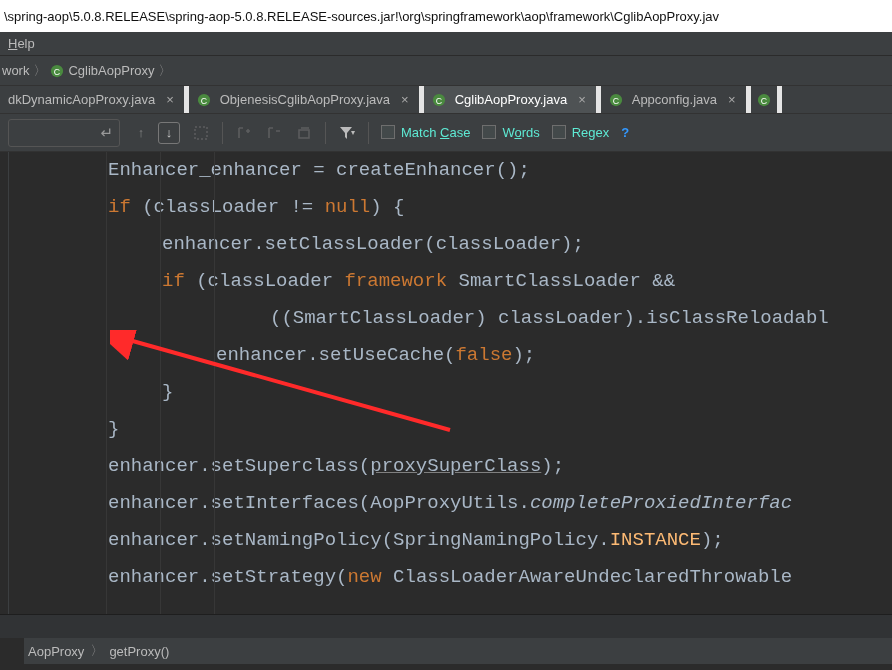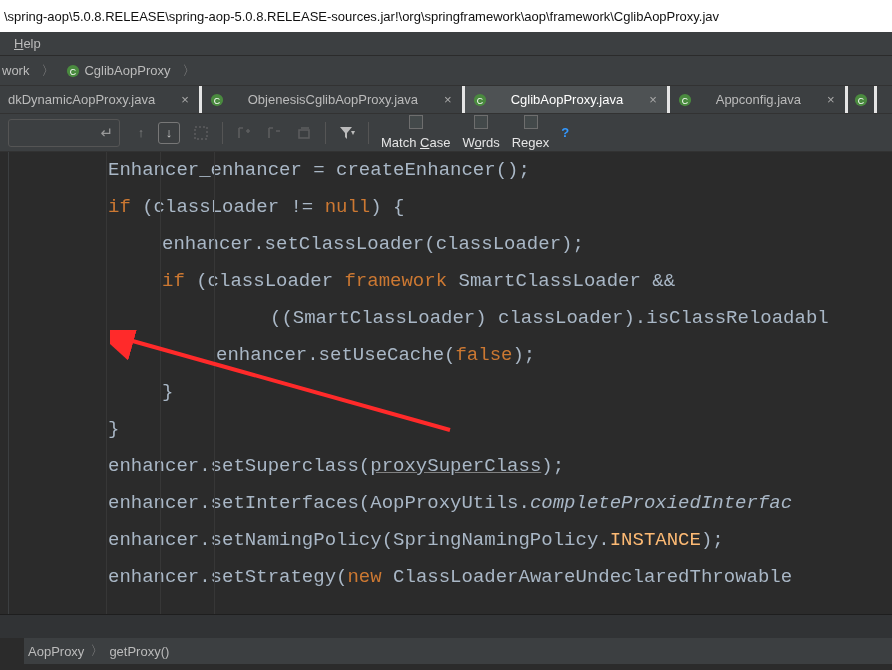--- a/index.html
+++ b/index.html
@@ -26,37 +26,37 @@
   white-space: nowrap;
   overflow: hidden;
 }
 
 
 .menu-bar {
   background: #3c3f41;
   height: 24px;
   display: flex;
   align-items: center;
-  padding-left: 8px;
+  padding-left: 2px;
   border-bottom: 1px solid #2b2b2b;
 }
 .menu-item {
   color: #bbbbbb;
   padding: 2px 6px;
   font-size: 13px;
 }
 .menu-item u { text-decoration: underline; }
 
 
 .breadcrumb-row {
   background: #3c3f41;
   height: 30px;
   display: flex;
   align-items: center;
-  gap: 12px;
+  gap: 4px;
   padding-left: 2px;
   border-bottom: 1px solid #323232;
 }
 .crumb {
   color: #bbbbbb;
   display: flex;
   align-items: center;
   gap: 4px;
 }
 .crumb-icon {
@@ -71,25 +71,25 @@
 .tabs-row {
   background: #3c3f41;
   height: 28px;
   display: flex;
   align-items: stretch;
   border-bottom: 1px solid #323232;
 }
 .tab {
   display: flex;
   align-items: center;
-  gap: 24px;
+  gap: 9px;
   padding: 0 8px;
   color: #bbbbbb;
   font-size: 13px;
-  border-right: 3px solid #e5e5e5;
+  border-right: 5px solid #e5e5e5;
   text-align: center;
 }
 .tab.active {
   background: #4e5254;
   color: #fff;
 }
 .tab-close {
   color: #aaa;
   font-size: 13px;
   padding: 0 2px;
@@ -152,25 +152,24 @@
   background: #555;
 }
 .cbx {
   width: 14px;
   height: 14px;
   border: 1px solid #6e6e6e;
   background: #43494a;
   display: inline-block;
 }
 .cbx-label {
-  color: #e5e5e5;
-  display: flex;
-  align-items: center;
+  color: #5eead4;
+  display: flex;
+  align-items: flex-start;
   gap: 6px;
-  flex-direction: column;
 }
 .cbx-label u { text-decoration: underline; }
 .help-q { color: #3399ff; font-weight: bold; }
 
 
 .editor {
   background: #2b2b2b;
   font-family: "Consolas", "Courier New", monospace;
   font-size: 19px;
   line-height: 37px;

